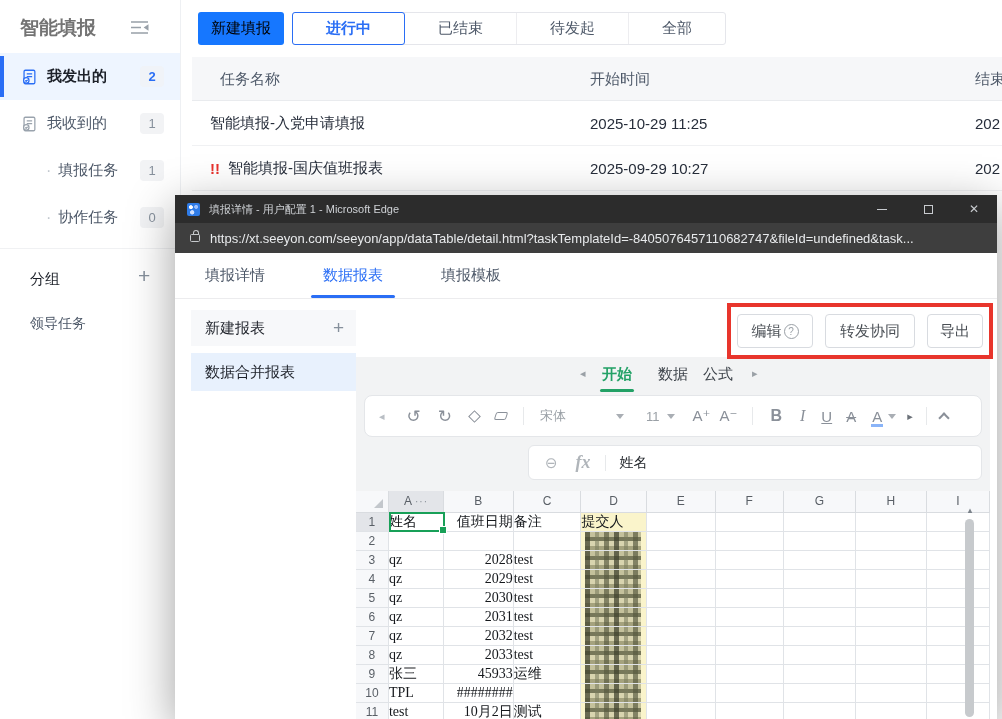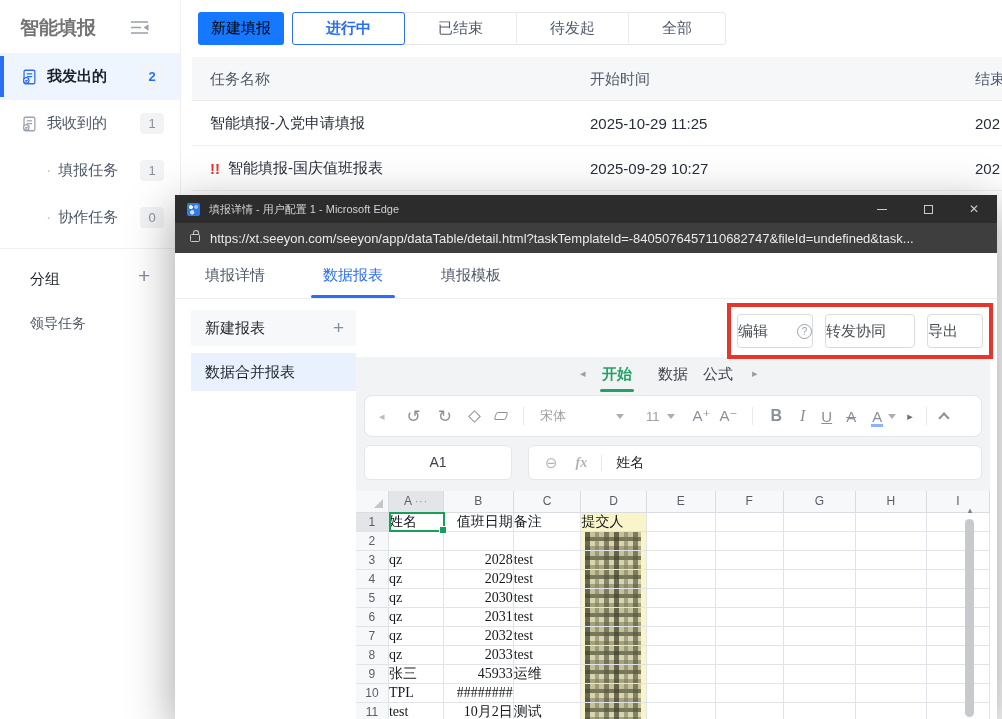--- a/index.html
+++ b/index.html
@@ -31,21 +31,21 @@
   
   .btn-new{position:absolute;left:198px;top:12px;width:86px;height:33px;background:#1677ff;color:#000000;font-size:15px;border:none;border-radius:3px;cursor:pointer;font-family:inherit}
   .filters{position:absolute;left:292px;top:12px;height:33px;display:flex;border:1px solid #e5e6eb;border-radius:3px;background:#fff}
   .ftab{position:relative;border:none;background:none;font-size:15px;color:#4e5969;padding:0 33px;cursor:pointer;font-family:inherit}
   .ftab:not(:first-of-type){border-left:1px solid #ededf0}
   .ftab.active{border:1px solid #2a6ef5;color:#2a6ef5;border-radius:3px;margin:-1px;z-index:2;background:#fff;font-weight:bold}
 
   
   .thead{position:absolute;left:192px;top:57px;width:810px;height:44px;background:#f6f7f9;border-bottom:1px solid #e9ebee;font-size:15px;color:#4e5969}
   .thead span{position:absolute;line-height:44px;white-space:nowrap}
-  .th-name{left:18px}.th-start{left:398px}.th-end{left:783px}
+  .th-name{left:28px}.th-start{left:398px}.th-end{left:783px}
   .trows{position:absolute;left:192px;top:101px;width:810px}
   .trow{position:relative;height:45px;border-bottom:1px solid #f0f1f3;font-size:15px;color:#272e3b;cursor:pointer}
   .trow .name-cell{position:absolute;left:18px;top:0;height:45px;display:flex;align-items:center}
   .urgent{display:none;color:#e8322d;font-weight:bold;margin-right:8px;letter-spacing:0;font-size:15px}
   .trow.has-urgent .urgent{display:inline}
   .tstart{position:absolute;left:398px;line-height:45px}
   .tend{position:absolute;left:783px;line-height:45px;white-space:nowrap}
 
   
   .win{position:absolute;left:175px;top:195px;width:822px;height:524px;background:#fff;box-shadow:0 12px 44px rgba(0,0,0,.38);z-index:5}
@@ -75,21 +75,21 @@
   
   .panel-new{position:absolute;left:16px;top:57px;width:165px;height:36px;background:#f7f8fa;display:flex;align-items:center;font-size:15px;color:#1d2129}
   .panel-new span{margin-left:14px}
   .panel-new .pplus{position:absolute;right:12px;margin:0;font-size:19px;color:#86909c;cursor:pointer}
   .panel-items{position:absolute;left:16px;top:100px;width:165px}
   .panel-item{height:38px;display:flex;align-items:center;font-size:15px;color:#1d2129;cursor:pointer}
   .panel-item span{margin-left:14px}
   .panel-item.selected{background:#e8f1fd}
 
   
-  .abtn{position:absolute;height:34px;background:#fff;border:1px solid #d8dbe0;border-radius:4px;font-size:15px;color:#4a4f55;display:flex;align-items:center;justify-content:space-between;gap:2px;cursor:pointer;font-family:inherit}
+  .abtn{position:absolute;height:34px;background:#fff;border:1px solid #d8dbe0;border-radius:4px;font-size:15px;color:#4a4f55;display:flex;align-items:center;justify-content:center;gap:2px;cursor:pointer;font-family:inherit}
   .abtn.edit{left:562px;top:61px;width:76px}
   .abtn.fwd{left:650px;top:61px;width:90px}
   .abtn.exp{left:752px;top:61px;width:56px}
   .helpc{display:none;width:15px;height:15px;border:1px solid #9aa0a6;border-radius:50%;font-size:10px;line-height:13px;text-align:center;color:#9aa0a6}
   .helpc.show{display:block}
 
   
   .redbox{position:absolute;left:727px;top:303px;width:266px;height:56px;border:4px solid #e8352c;z-index:9;pointer-events:none}
 
   
@@ -116,21 +116,21 @@
   .tb-i{font-style:italic;font-family:"Liberation Serif",serif;font-size:16px}
   .tb-u{text-decoration:underline;font-size:15px}
   .tb-s{text-decoration:line-through;font-size:15px}
   .tb-a{position:relative;font-size:15px}
   .tb-a i{position:absolute;left:-1px;right:-1px;bottom:-2px;height:3px;background:#8ab4f8}
   .chev{width:8px;height:8px;border-left:2px solid #8a9099;border-top:2px solid #8a9099;transform:rotate(45deg);margin-top:4px}
 
   .namebox{position:absolute;left:8px;top:88px;width:148px;height:35px;background:#fff;border:1px solid #e4e6e9;border-radius:6px;line-height:33px;text-align:center;font-size:14px;color:#3d434a}
   .fbox{position:absolute;left:172px;top:88px;right:8px;height:35px;background:#fff;border:1px solid #e4e6e9;border-radius:6px;display:flex;align-items:center;color:#b0b5ba}
   .fbox .zm{margin-left:16px;font-size:15px}
-  .fbox .fx{margin-left:18px;font-family:"Liberation Serif",serif;font-style:italic;font-weight:bold;font-size:14px}
+  .fbox .fx{margin-left:18px;font-family:"Liberation Serif",serif;font-style:italic;font-weight:bold;font-size:18px}
   .fbox .fvd{width:1px;height:16px;background:#e7e9eb;margin-left:14px}
   .fbox .fval{margin-left:14px;color:#1f2328;font-size:14px;font-family:"Liberation Serif","DejaVu Serif",serif}
 
   
   .grid{position:absolute;left:0;top:134px;right:0;bottom:0;background:#fff;overflow:hidden}
   .grid table{border-collapse:collapse;table-layout:fixed}
   .grid th,.grid td{border-right:1px solid #e0e3e7;border-bottom:1px solid #e0e3e7;height:19px;padding:0;font-weight:normal;overflow:hidden;white-space:nowrap}
   .grid thead th{background:#f7f8fa;color:#595f66;font-size:12px;height:21px;border-color:#d9dce0;text-align:center}
   .grid thead th.hl{background:#e3e5e9}
   .cdots{display:none;color:#8a9099;font-size:10px;letter-spacing:1px;margin-left:3px}
@@ -350,21 +350,20 @@
           <span class="tbi tb-i" style="margin-left:18px">I</span>
           <span class="tbi tb-u" style="margin-left:16px">U</span>
           <span class="tbi tb-s" style="margin-left:14px">A</span>
           <span class="tbi tb-a" style="margin-left:16px"><span>A</span><i></i></span>
           <i class="caret" style="margin-left:6px"></i>
           <span class="tbi" style="margin-left:11px;font-size:11px;color:#6b7178">▸</span>
           <i class="vd" style="margin-left:13px"></i>
           <i class="chev" style="margin-left:13px"></i>
         </div>
 
-        <div class="namebox">A1</div>
         <div class="fbox">
           <span class="zm">⊖</span>
           <span class="fx">fx</span>
           <i class="fvd"></i>
           <span class="fval">姓名</span>
         </div>
 
         <div class="grid">
           <table>
             <colgroup>

